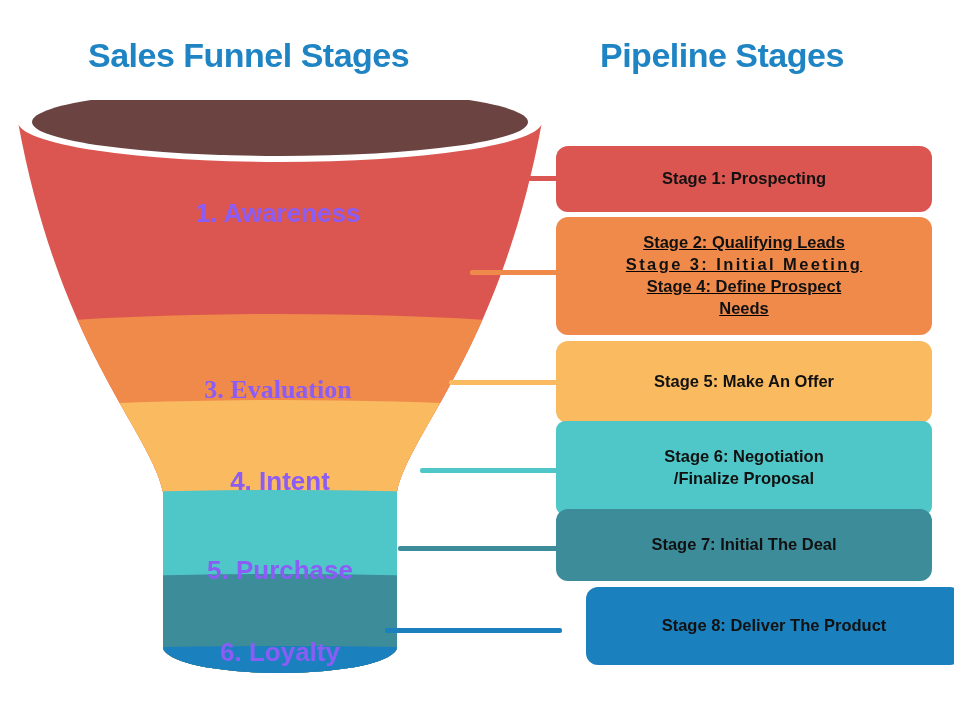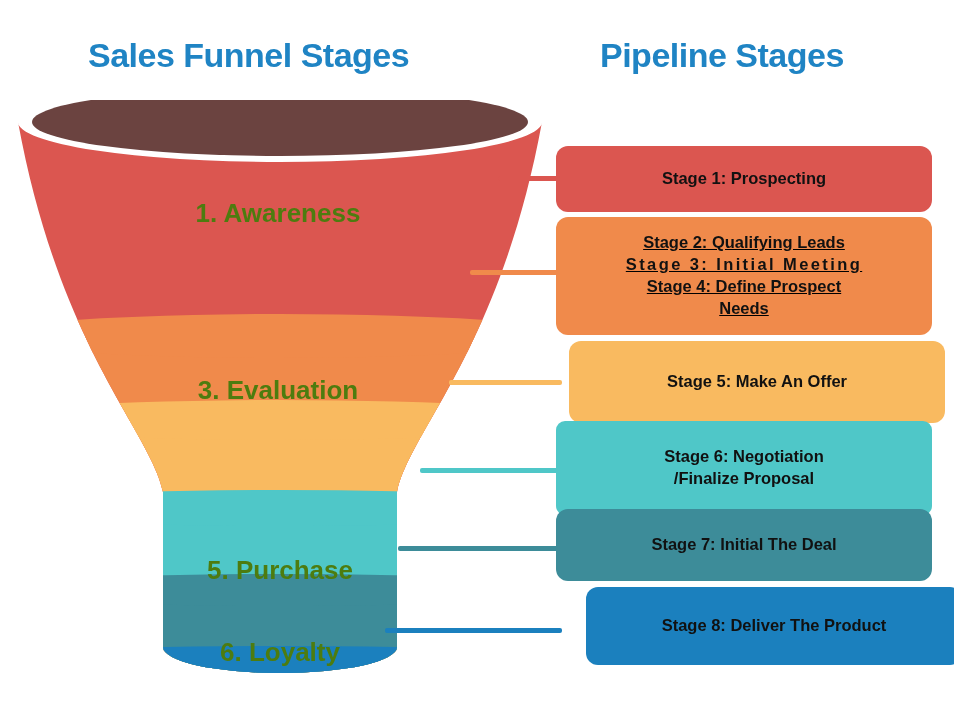--- a/index.html
+++ b/index.html
@@ -40,21 +40,21 @@
     width: 560px;
     height: 600px;
   }
   #funnel-svg { display: block; }
 
   .funnel-label {
     position: absolute;
     font-family: "Liberation Sans", sans-serif;
     font-weight: bold;
     font-size: 26px;
-    color: #4d7c0f;
+    color: #8b5cf6;
     white-space: nowrap;
     transform: translate(-50%, -50%);
     letter-spacing: 0px;
   }
 
   
   #pipeline {
     position: absolute;
     left: 556px;
     top: 0;
@@ -132,21 +132,22 @@
 
         <path d="M 0,490 L 560,490 L 560,600 L 0,600 Z" fill="#3D8C99"></path>
         <ellipse cx="280" cy="490" rx="300" ry="16" fill="#3D8C99"></ellipse>
 
         <path d="M 0,560 L 560,560 L 560,600 L 0,600 Z" fill="#1B80BE"></path>
         <ellipse cx="280" cy="560" rx="300" ry="14" fill="#1B80BE"></ellipse>
       </g>
     </svg>
 
     <div class="funnel-label" style="left:278px; top:113px;">1. Awareness</div>
-    <div class="funnel-label" style="left:278px; top:290px;">3. Evaluation</div>
+    <div class="funnel-label" style="left:278px; top:290px;font-family:Liberation Serif, serif;">3. Evaluation</div>
+    <div class="funnel-label" style="left:280px; top:381px;">4. Intent</div>
     <div class="funnel-label" style="left:280px; top:470px;">5. Purchase</div>
     <div class="funnel-label" style="left:280px; top:552px;">6. Loyalty</div>
   </div>
 
   <div class="connector" style="left:498px; top:176px; width:64px; background:#DB5650;"></div>
   <div class="connector" style="left:470px; top:270px; width:92px; background:#F08A4B;"></div>
   <div class="connector" style="left:449px; top:380px; width:113px; background:#F9BA60;"></div>
   <div class="connector" style="left:420px; top:468px; width:142px; background:#4FC7C8;"></div>
   <div class="connector" style="left:398px; top:546px; width:164px; background:#3D8C99;"></div>
   <div class="connector" style="left:385px; top:628px; width:177px; background:#1B80BE;"></div>
@@ -161,21 +162,21 @@
 
     <div class="pipe-box" style="top:217px; height:118px; background:#F08A4B;text-decoration:underline;">
       <div class="pipe-text">
         <span>Stage 2: Qualifying Leads</span><br>
         <span class="spread">Stage 3: Initial Meeting</span><br>
         <span>Stage 4: Define Prospect</span><br>
         <span>Needs</span>
       </div>
     </div>
 
-    <div class="pipe-box" style="top:341px; height:82px; background:#F9BA60;margin-left:13px;">
+    <div class="pipe-box" style="top:341px; height:82px; background:#F9BA60;">
       <div class="pipe-text">
         <span>Stage 5: Make An Offer</span>
       </div>
     </div>
 
     <div class="pipe-box" style="top:421px; height:94px; background:#4FC7C8;border-radius:9px;">
       <div class="pipe-text">
         <span>Stage 6: Negotiation</span><br>
         <span>/Finalize Proposal</span>
       </div>

